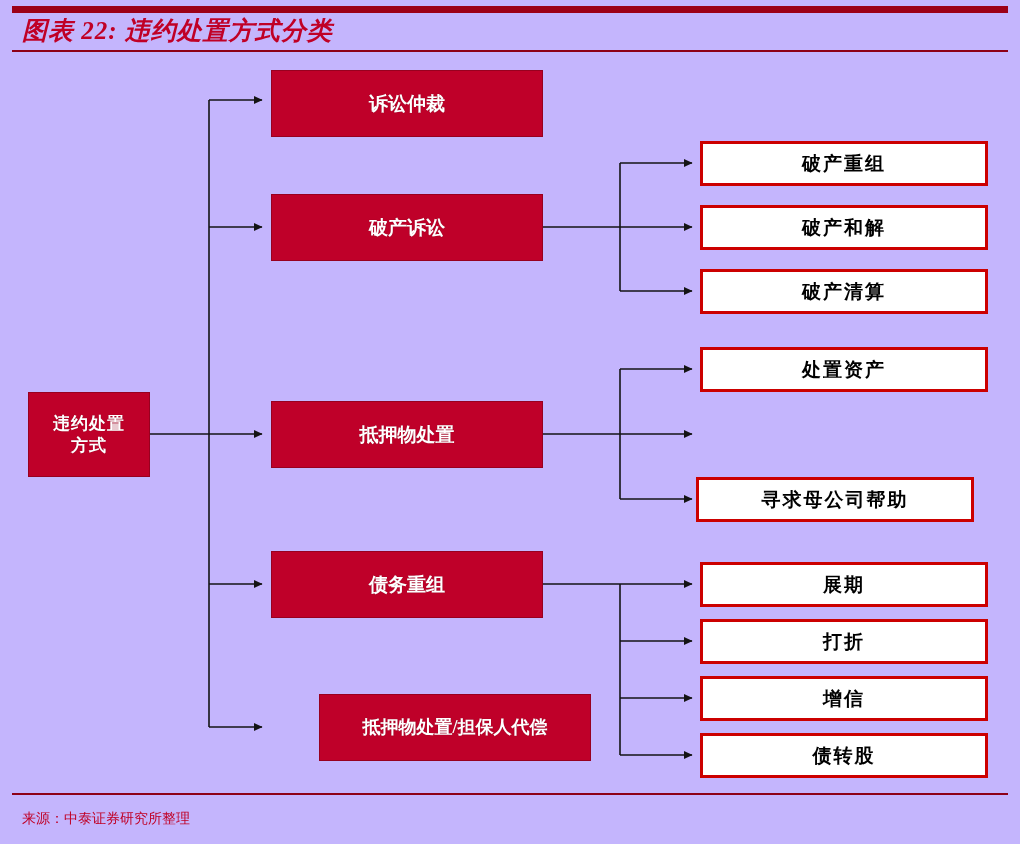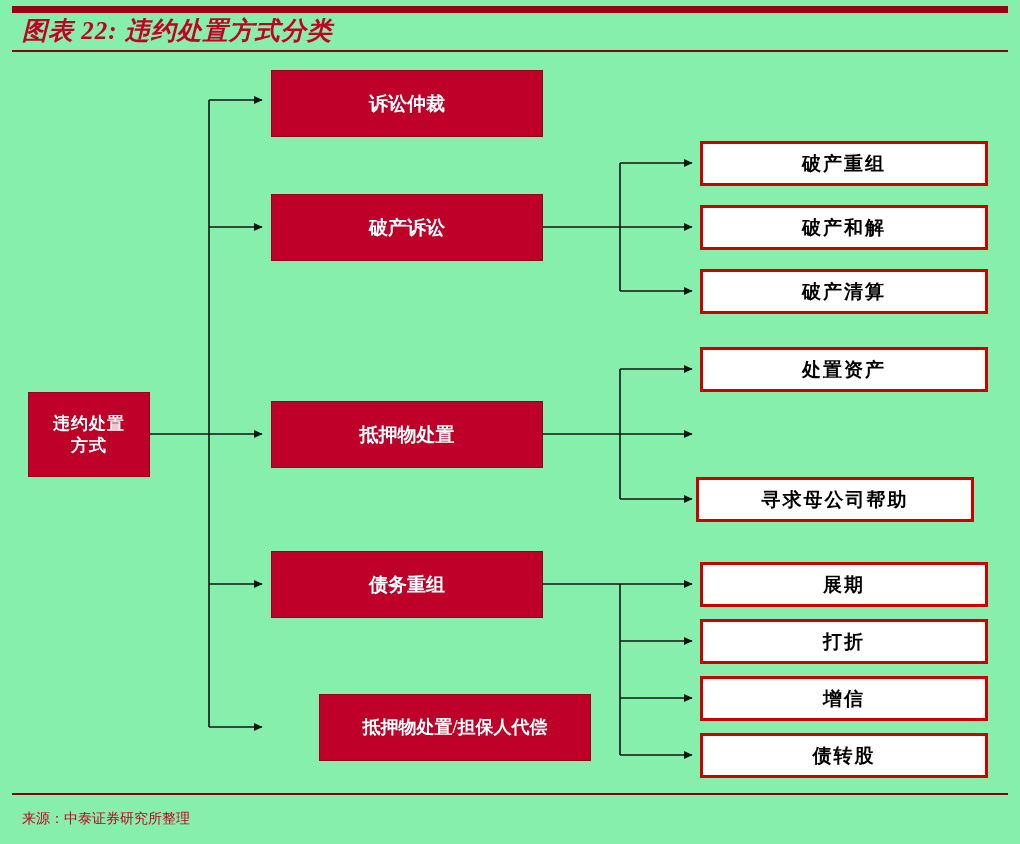--- a/index.html
+++ b/index.html
@@ -11,21 +11,21 @@
     width: 1020px;
     height: 844px;
     font-family: "Liberation Serif", "DejaVu Serif", serif;
     position: relative;
     overflow: hidden;
   }
   .page {
     position: relative;
     width: 1020px;
     height: 844px;
-    background: #86efac;
+    background: #c4b5fd;
   }
   
   .top-bar {
     position: absolute;
     left: 12px;
     top: 6px;
     width: 996px;
     height: 7px;
     background: #9c0017;
   }

